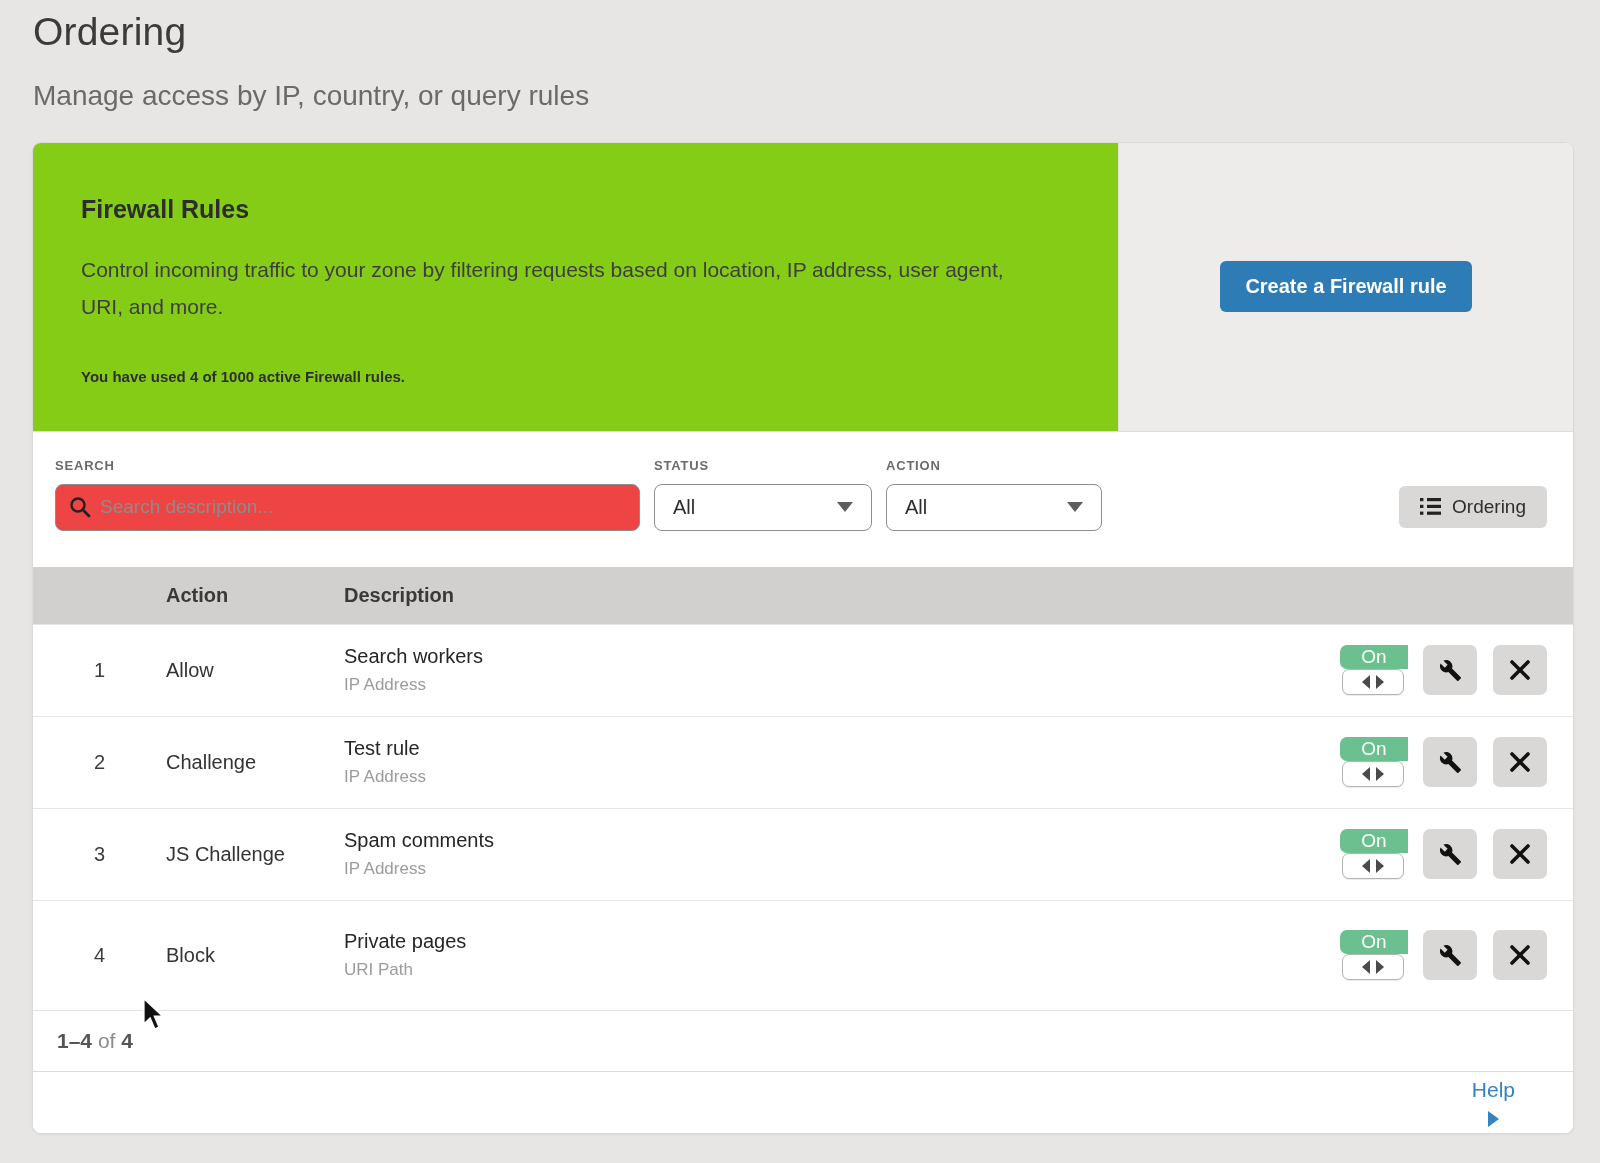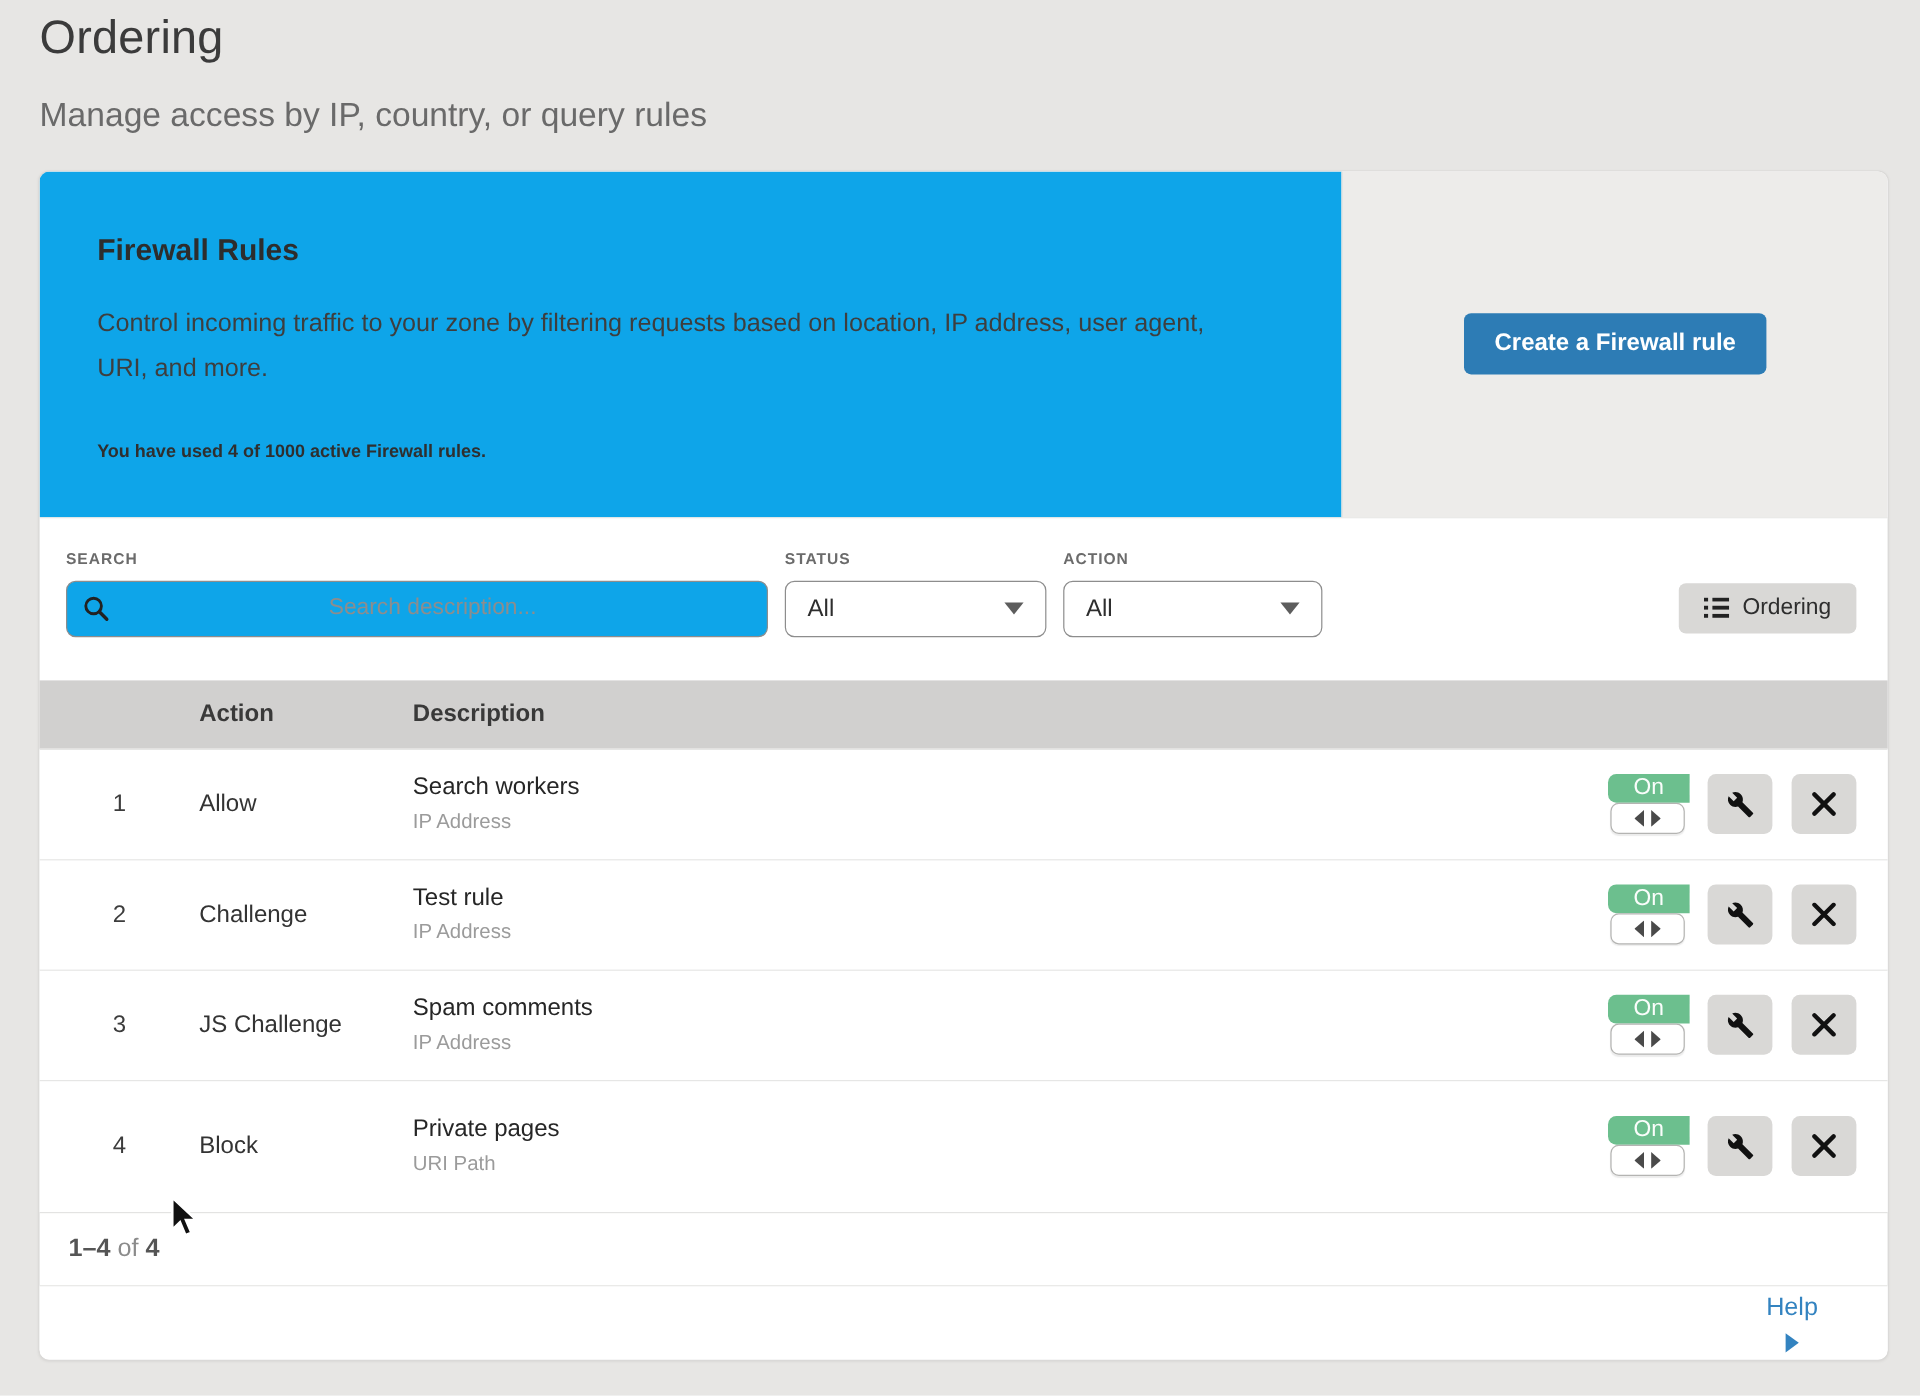--- a/index.html
+++ b/index.html
@@ -18,21 +18,21 @@
 
   
   .container {
     position:absolute; left:33px; top:143px; width:1540px;
     background:#fff; border-radius:8px;
     box-shadow:0 0 0 1px #dbdad8, 0 1px 3px rgba(0,0,0,.10);
   }
 
   
   .card { display:flex; border-bottom:1px solid #dcdcda; border-radius:8px 8px 0 0; overflow:hidden; }
-  .card-left { flex:1; padding:52px 48px 46px 48px; background:#0ea5e9; }
+  .card-left { flex:1; padding:52px 48px 46px 48px; background:#84cc16; }
   .card-title { font-size:25px; font-weight:bold; color:#2d2d2d; margin-bottom:28px; }
   .card-desc { font-size:21px; color:#3e3e3e; line-height:1.75; max-width:960px; }
   .card-usage { font-size:15px; font-weight:bold; color:#2f2f2f; margin-top:42px; }
   .card-right {
     width:455px; background:#edecea; border-left:1px solid #e2e1df;
     display:flex; align-items:center; justify-content:center;
   }
   .create-btn {
     background:#2d7cb5; color:#fff; border:none; border-radius:6px;
     font-size:20px; font-weight:bold; padding:14px 25px; cursor:pointer;
@@ -43,21 +43,21 @@
   .filters { display:flex; padding:26px 26px 36px 22px; align-items:flex-start; }
   .filter-group { display:flex; flex-direction:column; }
   .filter-label {
     font-size:13px; font-weight:bold; letter-spacing:.8px; color:#6b6b6b;
     margin-bottom:11px; text-transform:uppercase;
   }
   .search-wrap { position:relative; width:585px; }
   .search-input {
     width:100%; height:47px; border:1px solid #8d8d8d; border-radius:8px;
     font-size:19px; color:#333; padding:0 18px 0 44px; outline:none;
-    font-family:inherit; background:#0ea5e9;text-align:center;
+    font-family:inherit; background:#ef4444;
   }
   .search-input::placeholder { color:#8d8d8d; }
   .search-icon { position:absolute; left:14px; top:12px; width:22px; height:22px; }
   .select-box {
     height:47px; border:1px solid #8d8d8d; border-radius:8px; background:#fff;
     display:flex; align-items:center; justify-content:space-between;
     padding:0 18px; font-size:20px; color:#2e2e2e; cursor:pointer;
   }
   .select-status { width:218px; margin-left:14px; }
   .select-action { width:216px; margin-left:14px; }

